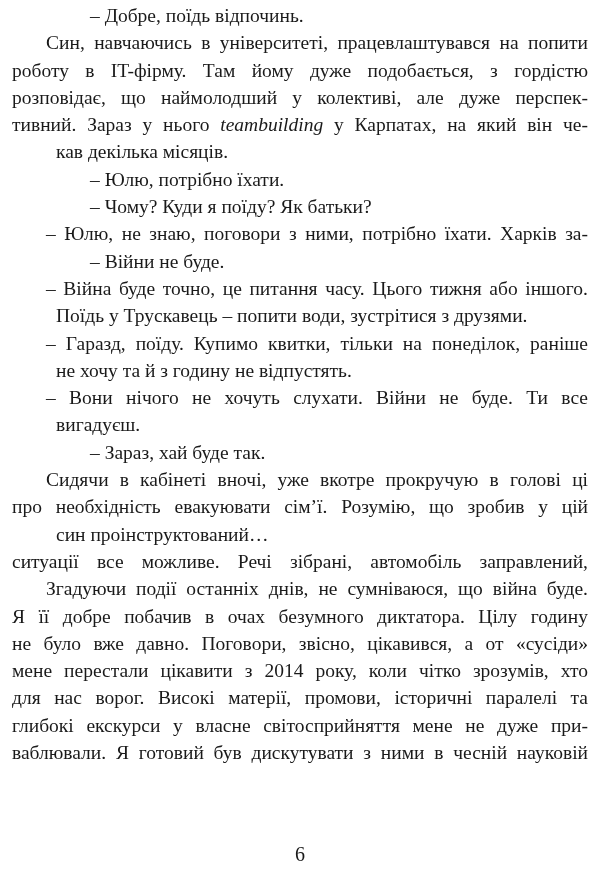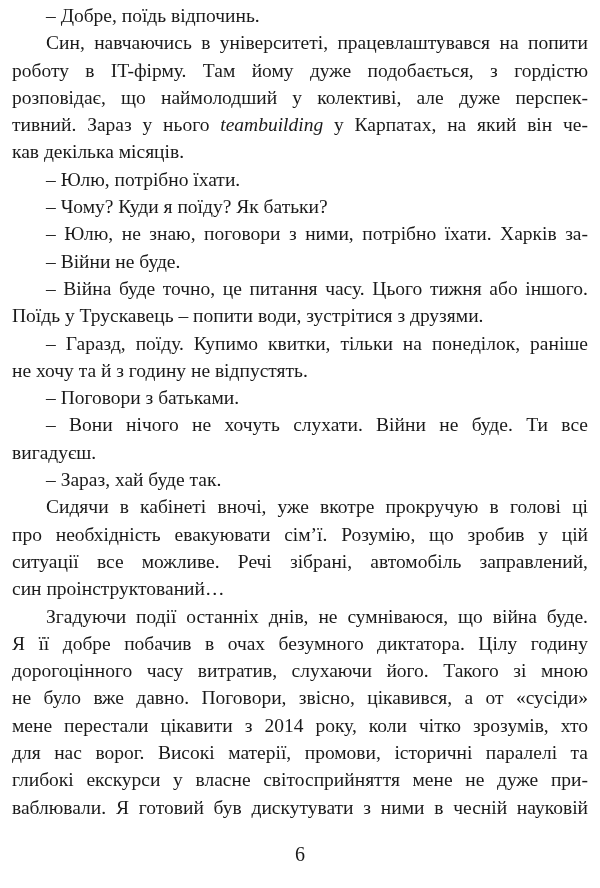--- a/index.html
+++ b/index.html
@@ -6,21 +6,21 @@
   body { width: 600px; height: 888px; position: relative; overflow: hidden; }
   .page {
     position: absolute; left: 12px; top: 2px; width: 576px;
     font-family: "Liberation Serif", "DejaVu Serif", serif;
     font-size: 19.5px; color: #1a1a1a;
   }
   .line {
     height: 27.3px; line-height: 27.3px; white-space: nowrap;
     text-align: justify; text-align-last: justify; overflow: visible;
   }
-  .line.last { text-align-last: left; }
+  .line.last { text-align-last: left; margin-left: 44px; }
   .line.indent { padding-left: 34px; }
   .line i { font-style: italic; }
   .page-number {
     position: absolute; left: 0; width: 600px; top: 843px; text-align: center;
     font-family: "Liberation Serif", "DejaVu Serif", serif; font-size: 20px; color: #1a1a1a;
   }
 </style>
 </head>
 <body>
 
@@ -32,30 +32,28 @@
     <div class="line"><span>тивний. Зараз у нього </span><i>teambuilding</i><span> у Карпатах, на який він че-</span></div>
     <div class="line last">кав декілька місяців.</div>
     <div class="line indent last">– Юлю, потрібно їхати.</div>
     <div class="line indent last">– Чому? Куди я поїду? Як батьки?</div>
     <div class="line indent">– Юлю, не знаю, поговори з ними, потрібно їхати. Харків за-</div>
     <div class="line indent last">– Війни не буде.</div>
     <div class="line indent">– Війна буде точно, це питання часу. Цього тижня або іншого.</div>
     <div class="line last">Поїдь у Трускавець – попити води, зустрітися з друзями.</div>
     <div class="line indent">– Гаразд, поїду. Купимо квитки, тільки на понеділок, раніше</div>
     <div class="line last">не хочу та й з годину не відпустять.</div>
-    <div class="line indent last">– Поговори з батьками.</div>
     <div class="line indent">– Вони нічого не хочуть слухати. Війни не буде. Ти все</div>
     <div class="line last">вигадуєш.</div>
     <div class="line indent last">– Зараз, хай буде так.</div>
     <div class="line indent">Сидячи в кабінеті вночі, уже вкотре прокручую в голові ці</div>
     <div class="line">про необхідність евакуювати сім’ї. Розумію, що зробив у цій</div>
+    <div class="line last">син проінструктований…</div>
     <div class="line">ситуації все можливе. Речі зібрані, автомобіль заправлений,</div>
-    <div class="line last">син проінструктований…</div>
     <div class="line indent">Згадуючи події останніх днів, не сумніваюся, що війна буде.</div>
     <div class="line">Я її добре побачив в очах безумного диктатора. Цілу годину</div>
-    <div class="line">дорогоцінного часу витратив, слухаючи його. Такого зі мною</div>
     <div class="line">не було вже давно. Поговори, звісно, цікавився, а от «сусіди»</div>
     <div class="line">мене перестали цікавити з 2014 року, коли чітко зрозумів, хто</div>
     <div class="line">для нас ворог. Високі матерії, промови, історичні паралелі та</div>
     <div class="line">глибокі екскурси у власне світосприйняття мене не дуже при-</div>
     <div class="line">ваблювали. Я готовий був дискутувати з ними в чесній науковій</div>
   </div>
 <div class="page-number">6</div>
 
 </body></html>

